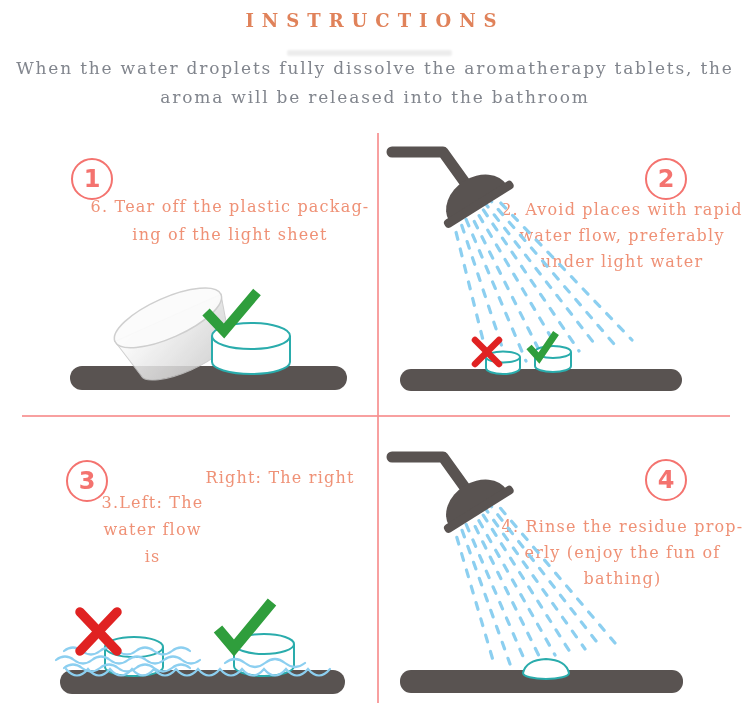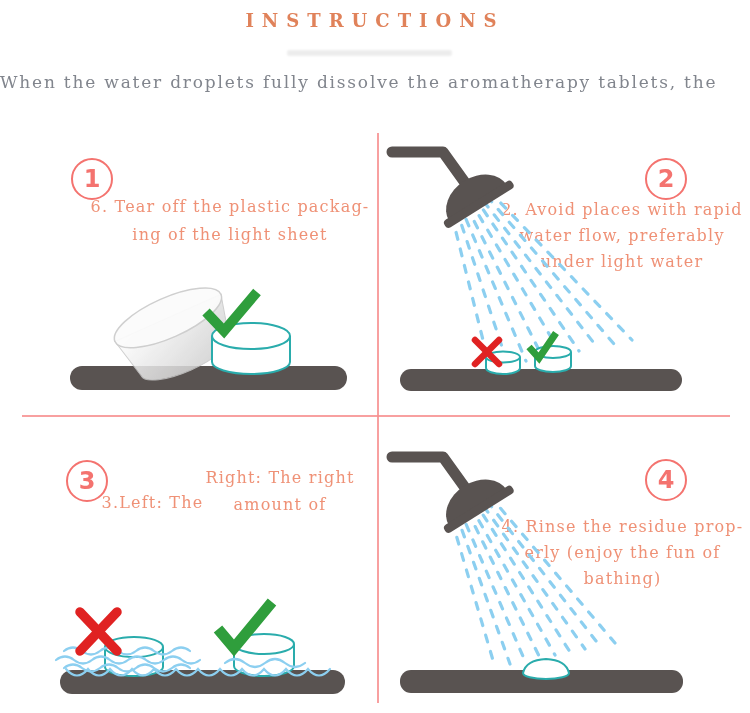--- a/index.html
+++ b/index.html
@@ -10,21 +10,21 @@
   .page-title{
     position:absolute;top:10px;left:0;width:750px;text-align:center;
     font-size:18px;font-weight:bold;letter-spacing:8px;
     color:var(--title-orange);
   }
   .smudge{
     position:absolute;left:287px;top:50px;width:165px;height:6px;
     background:#000;opacity:.07;filter:blur(1px);border-radius:2px;
   }
   .subtitle{
-    position:absolute;top:68px;left:0;width:750px;
+    position:absolute;top:54px;left:0;width:750px;text-align:center;
     font-size:17px;letter-spacing:1.8px;line-height:29px;
     color:var(--subtitle-gray);
   }
   .subtitle span{display:block;}
   .divider-v{
     position:absolute;left:377px;top:133px;width:2px;height:570px;
     background:var(--divider-pink);opacity:.85;
   }
   .divider-h{
     position:absolute;left:22px;top:415px;width:708px;height:2px;
@@ -61,20 +61,21 @@
   .check{fill:none;stroke:var(--check-green);stroke-linejoin:miter;}
   .cross{fill:none;stroke:var(--cross-red);stroke-linecap:round;}
 </style>
 </head>
 <body>
 
 <div class="page-title">INSTRUCTIONS</div>
 <div class="smudge"></div>
 <div class="subtitle">
   <span>When the water droplets fully dissolve the aromatherapy tablets, the</span>
+  <span>aroma will be released into the bathroom</span>
 </div>
 
 <div class="divider-v"></div>
 <div class="divider-h"></div>
 
 <div class="num-circle" id="circle-1">1</div>
 <div class="num-circle" id="circle-2">2</div>
 <div class="num-circle" id="circle-3">3</div>
 <div class="num-circle" id="circle-4">4</div>
 
@@ -82,24 +83,24 @@
   <span>6. Tear off the plastic packag-</span>
   <span>ing of the light sheet</span>
 </div>
 <div class="step-text" id="step2-text">
   <span>2. Avoid places with rapid</span>
   <span>water flow, preferably</span>
   <span>under light water</span>
 </div>
 <div class="step-text" id="step3-left">
   <span>3.Left: The</span>
+  <span>water flow is</span>
 </div>
 <div class="step-text" id="step3-right">
   <span>Right: The right</span>
-  <span>amount of</span>
 </div>
 <div class="step-text" id="step4-text">
   <span>4. Rinse the residue prop-</span>
   <span>erly (enjoy the fun of</span>
   <span>bathing)</span>
 </div>
 
 <svg class="scene" width="750" height="713" viewBox="0 0 750 713">
   <defs>
     <linearGradient id="tabletGrad" x1="0" y1="0" x2="1" y2="1">

